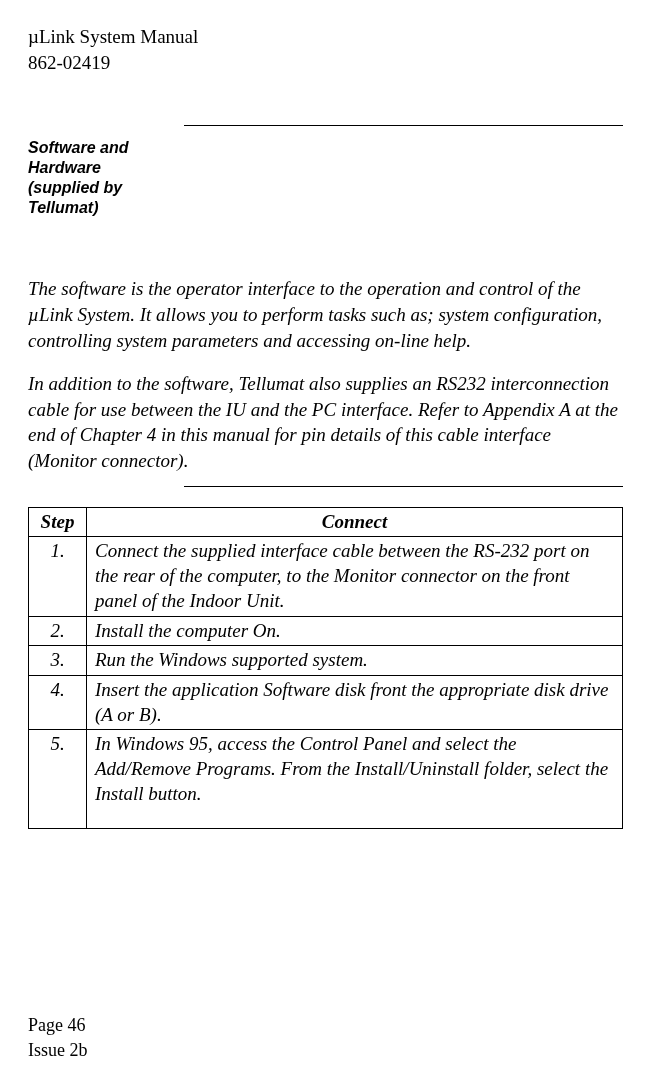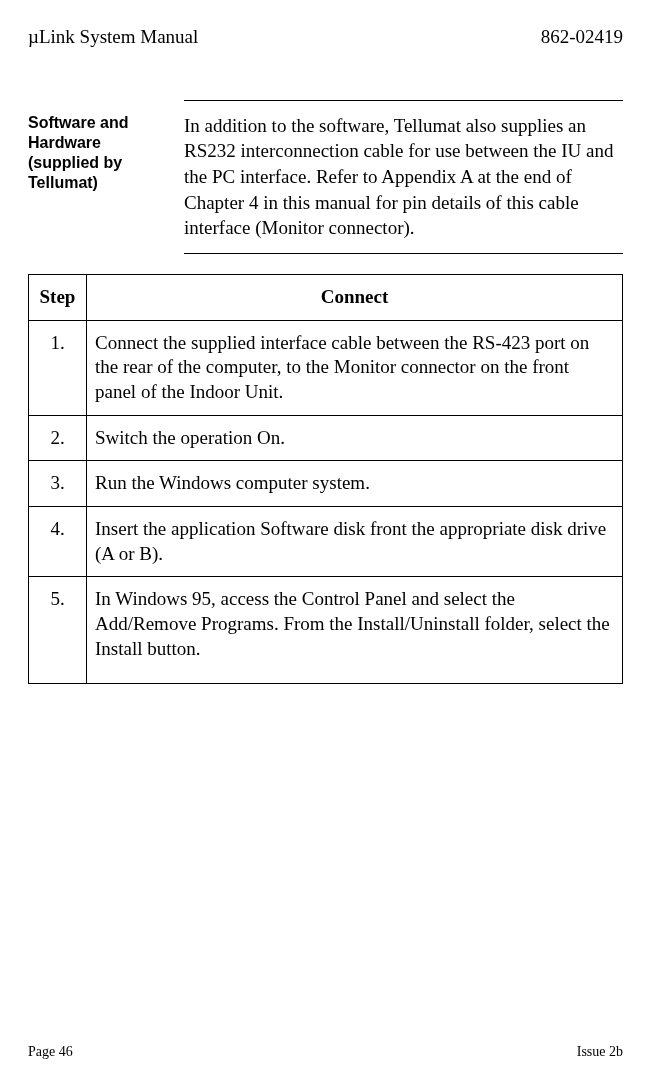--- a/index.html
+++ b/index.html
@@ -1,36 +1,36 @@
 <!DOCTYPE html>
 <html><head>
   <meta charset="utf-8">
   <style>
-    * { margin: 0; padding: 0; box-sizing: border-box; }
+    * { margin: 0; padding: 0; box-sizing: border-box; flex-direction: column; }
     body {
       width: 657px;
       height: 1086px;
       font-family: "Times New Roman", Times, serif;
       font-size: 19px;
       color: #000;
       background: #fff;
       padding: 24px 34px 24px 28px;
       line-height: 1.35;
       position: relative;
     }
     .header {
       display: flex;
       justify-content: space-between;
       font-size: 19px;
       margin-bottom: 50px;
     }
     .content-row {
       display: flex;
-      gap: 18px;
       margin-bottom: 8px;
+      font-style: italic;
     }
     .side-col {
       width: 138px;
       flex: 0 0 138px;
       font-family: Arial, Helvetica, sans-serif;
       font-size: 16px;
       font-weight: bold;
       line-height: 1.25;
     }
     .main-col {
@@ -46,76 +46,77 @@
     .para { margin-bottom: 18px; }
     .para:last-child { margin-bottom: 0; }
     table.steps {
       border-collapse: collapse;
       width: 100%;
       margin-top: 8px;
       font-size: 19px;
     }
     table.steps th, table.steps td {
       border: 1.5px solid #000;
-      padding: 10px 8px;
+      padding: 2px 8px;
       vertical-align: top;
       line-height: 1.3;
     }
     table.steps th { font-weight: bold; text-align: center; }
     .step-col { width: 58px; text-align: center; }
     .footer {
       position: absolute;
       bottom: 24px;
       left: 28px;
       right: 34px;
       display: flex;
       justify-content: space-between;
-      font-size: 14px;
+      font-size: 18px;
     }
   </style>
 </head>
 <body>
 
 <div class="header">
   <span>µLink System Manual</span>
   <span>862-02419</span>
 </div>
 
 <hr class="section-rule">
 
 <div class="content-row">
   <div class="side-col">Software and Hardware (supplied by Tellumat)</div>
   <div class="main-col">
+    <p class="para">The software is the operator interface to the operation and control of the µLink System.  It allows you to perform tasks such as; system configuration, controlling system parameters and accessing on-line help.</p>
     <p class="para">In addition to the software, Tellumat also supplies an RS232 interconnection cable for use between the IU and the PC interface.  Refer to Appendix A at the end of Chapter 4 in this manual for pin details of this cable interface (Monitor connector).</p>
   </div>
 </div>
 
 <hr class="section-rule">
 
 <div class="content-row" style="margin-top:6px;">
   <div class="main-col">
     <table class="steps">
       <thead>
         <tr>
           <th class="step-col">Step</th>
           <th>Connect</th>
         </tr>
       </thead>
       <tbody>
         <tr>
           <td class="step-col">1.</td>
-          <td>Connect the supplied interface cable between the RS-423 port on the rear of the computer, to the Monitor connector on the front panel of the Indoor Unit.</td>
+          <td>Connect the supplied interface cable between the RS-232 port on the rear of the computer, to the Monitor connector on the front panel of the Indoor Unit.</td>
         </tr>
         <tr>
           <td class="step-col">2.</td>
-          <td>Switch the operation On.</td>
+          <td>Install the computer On.</td>
         </tr>
         <tr>
           <td class="step-col">3.</td>
-          <td>Run the Windows computer system.</td>
+          <td>Run the Windows supported system.</td>
         </tr>
         <tr>
           <td class="step-col">4.</td>
           <td>Insert the application Software disk front the appropriate disk drive (A or B).</td>
         </tr>
         <tr>
           <td class="step-col">5.</td>
           <td style="padding-bottom:22px;">In Windows 95, access the Control Panel and select the Add/Remove Programs.  From the Install/Uninstall folder, select the Install button.</td>
         </tr>
       </tbody>

